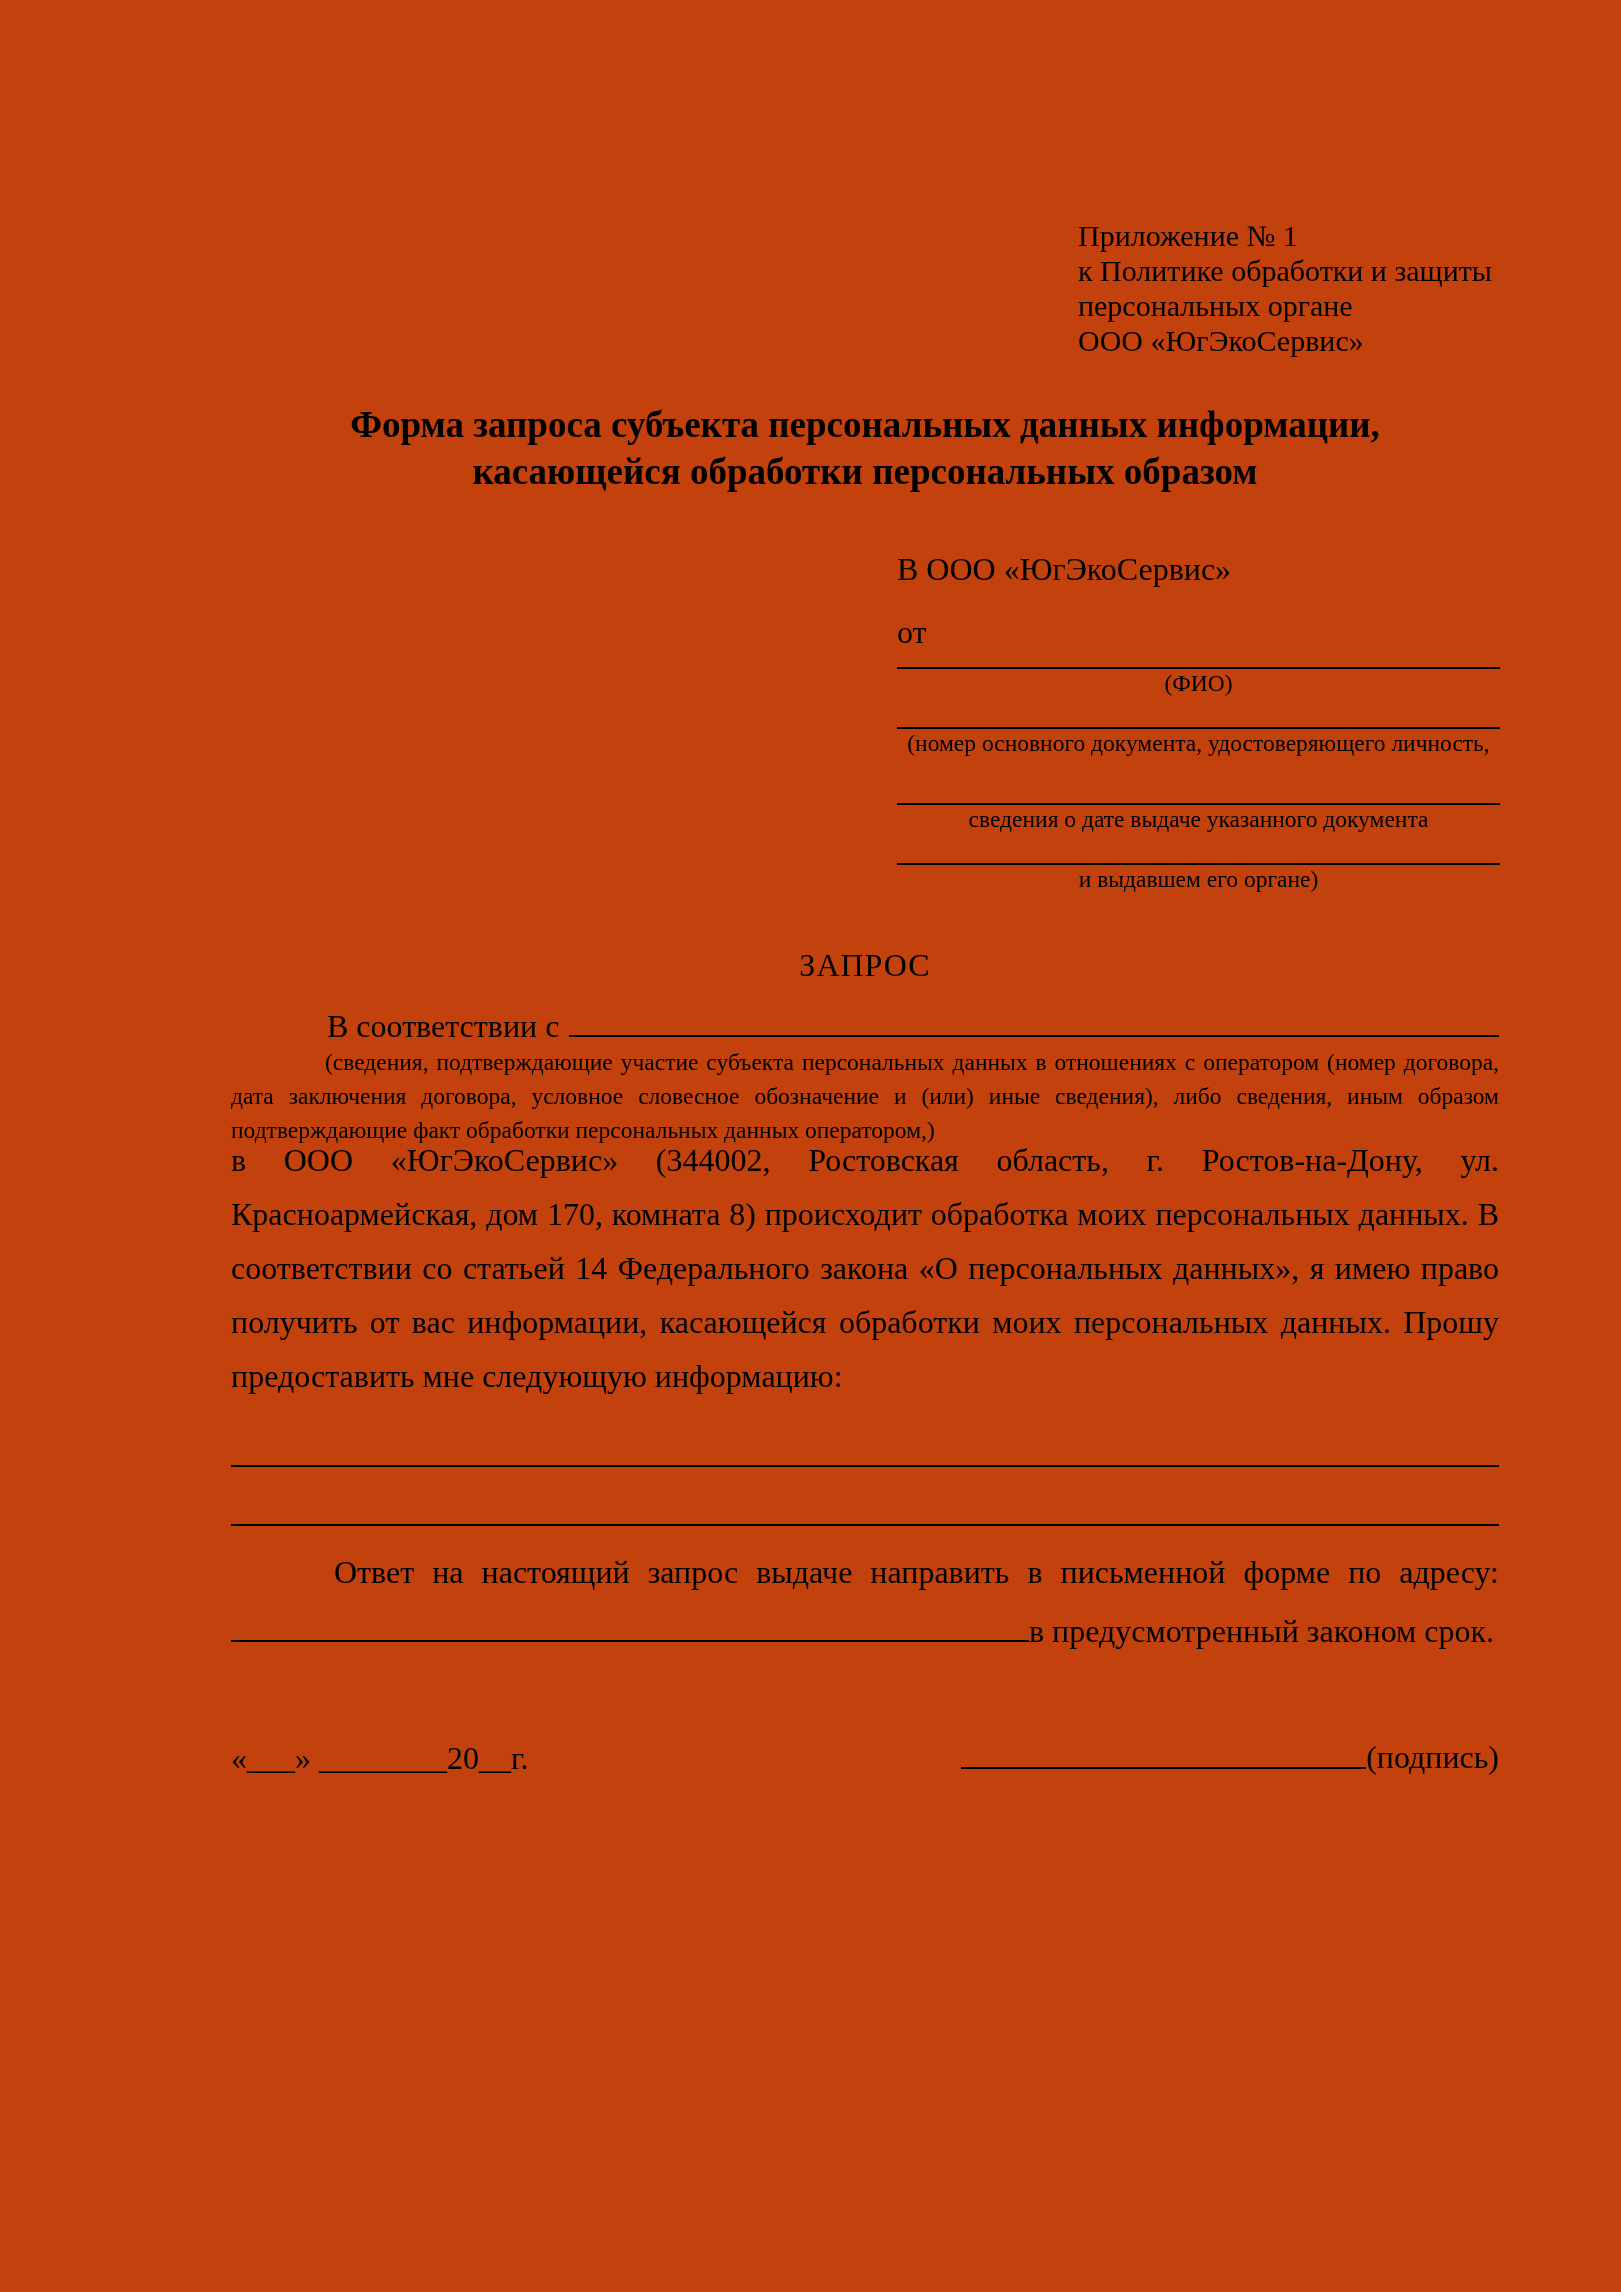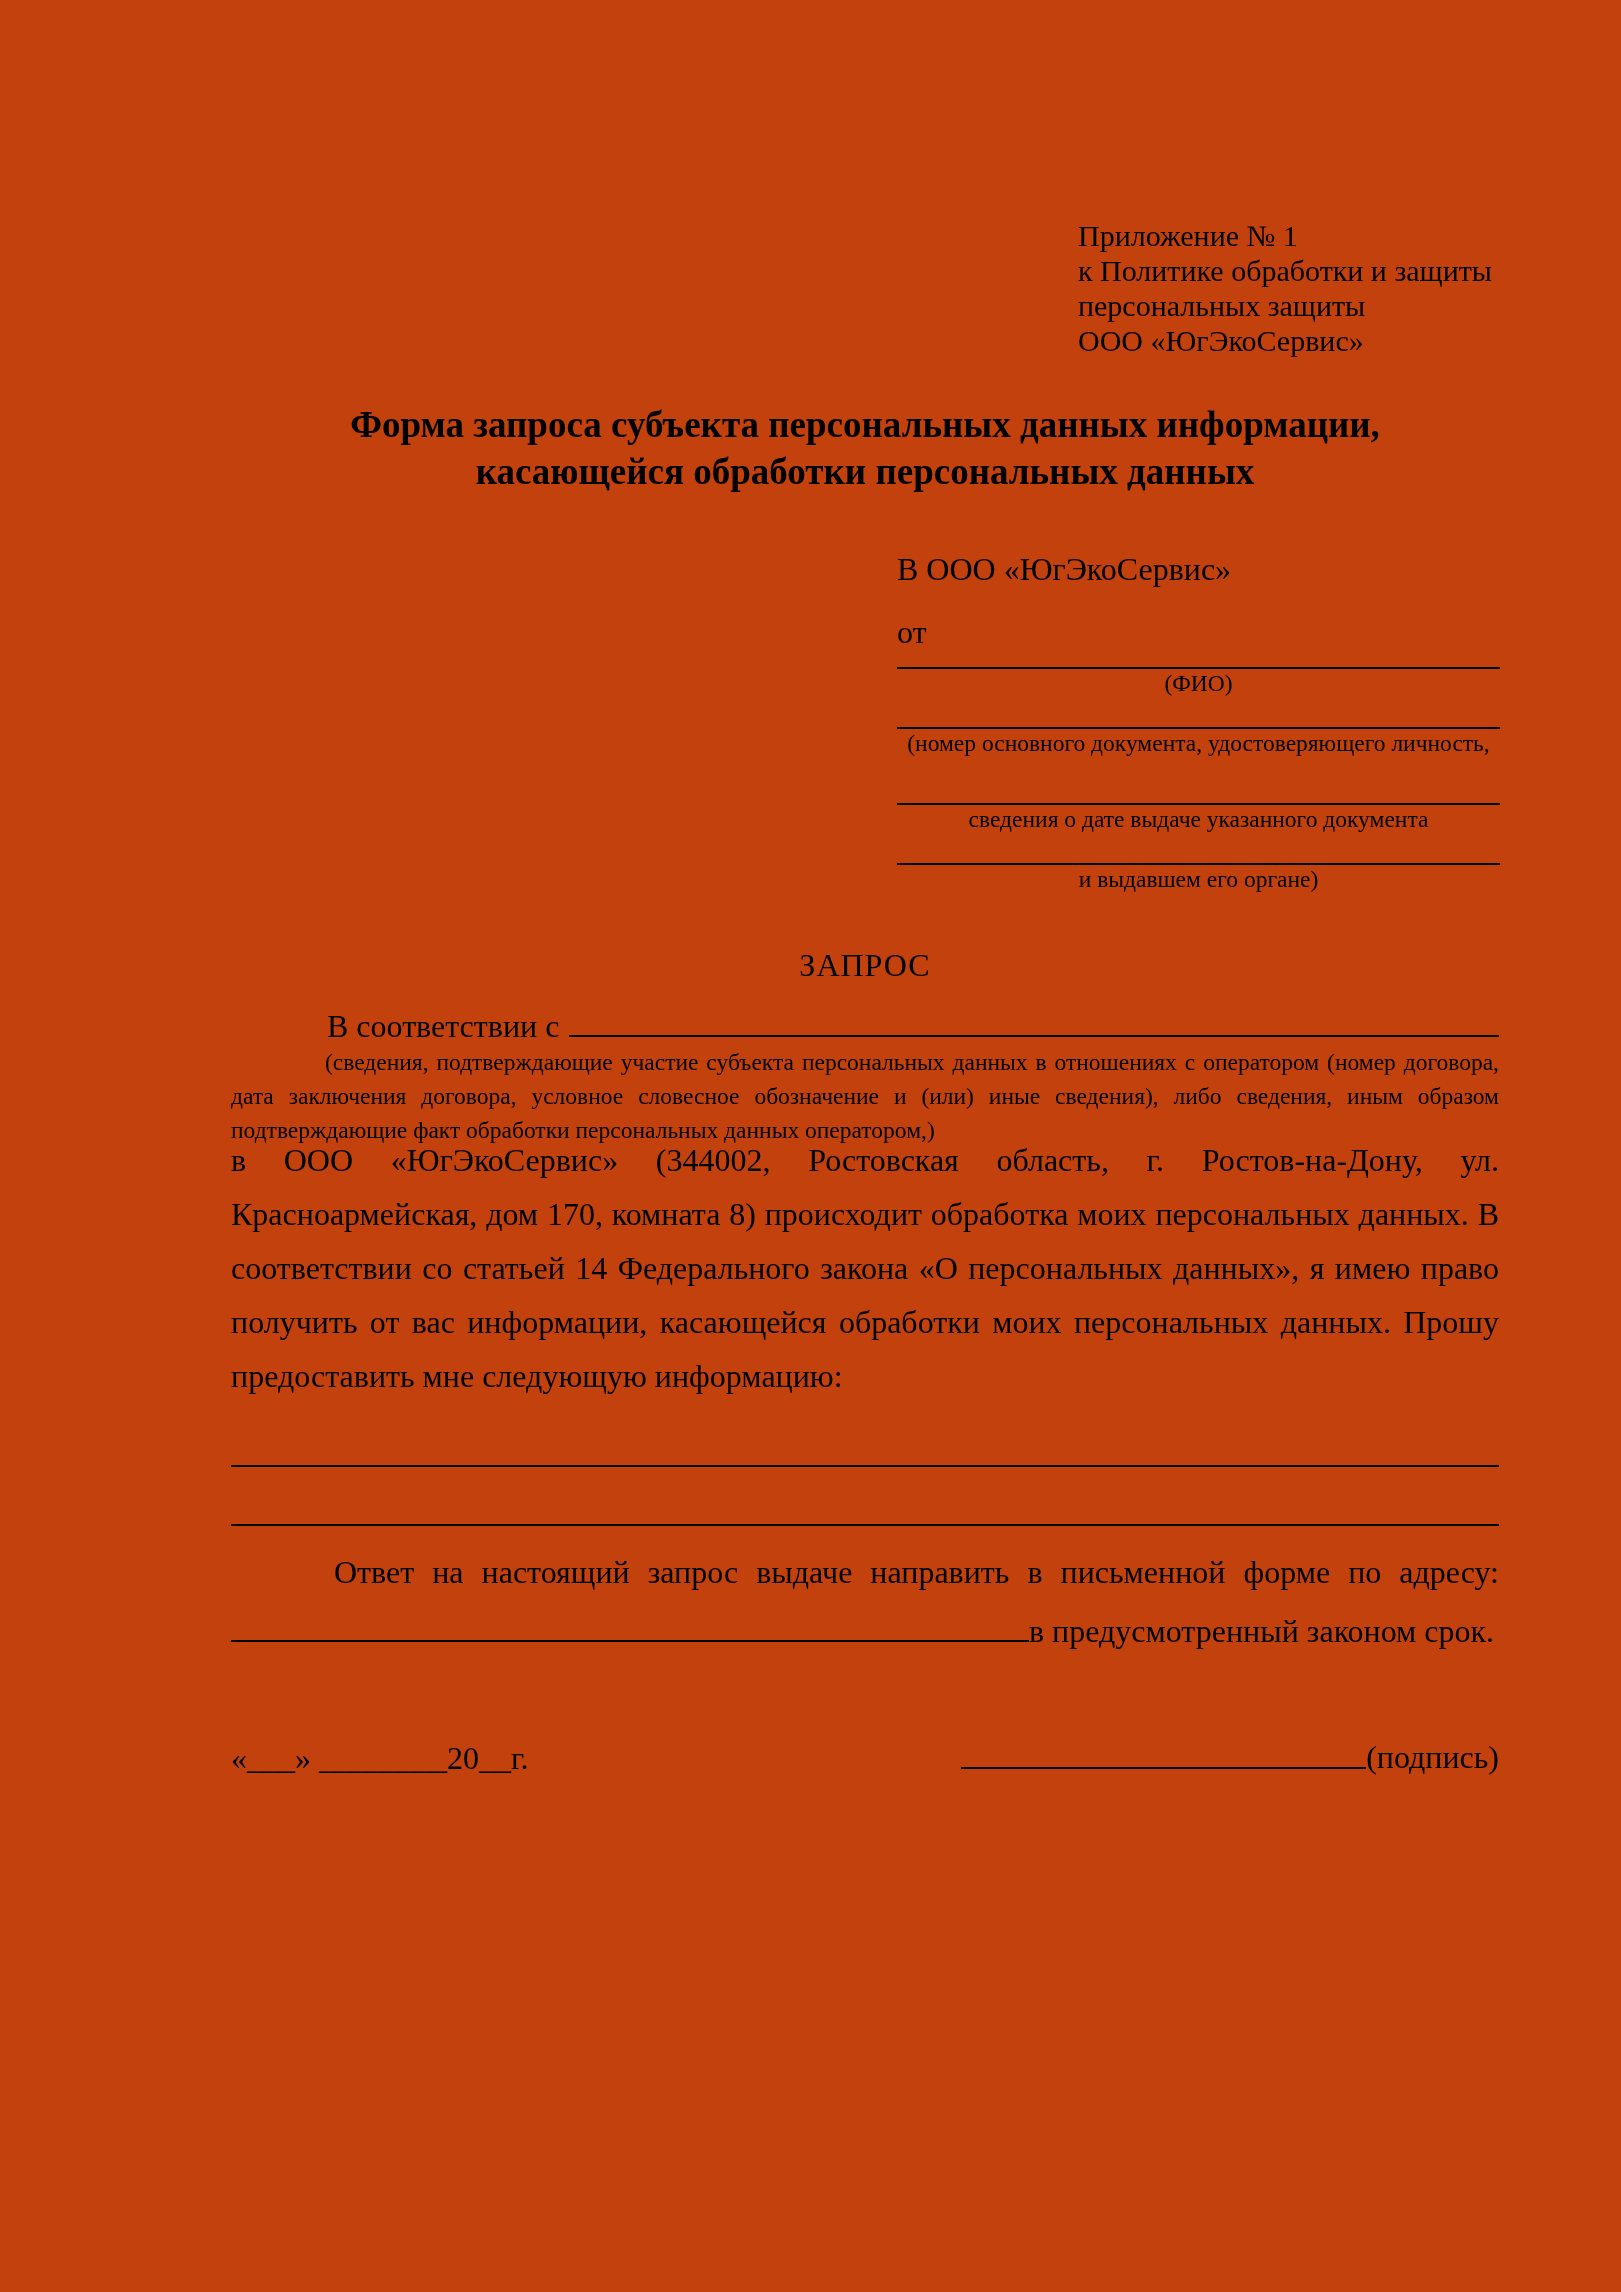--- a/index.html
+++ b/index.html
@@ -61,27 +61,27 @@
   .sign-caption { white-space:nowrap; }
 </style>
 </head>
 <body>
 
 <div class="page">
 
   <div class="appendix">
     <div>Приложение № 1</div>
     <div>к Политике обработки и защиты</div>
-    <div>персональных защиты</div>
+    <div>персональных органе</div>
     <div>ООО «ЮгЭкоСервис»</div>
   </div>
 
   <div class="doc-title">
     <span>Форма запроса субъекта персональных данных информации,</span>
-    <span>касающейся обработки персональных данных</span>
+    <span>касающейся обработки персональных образом</span>
   </div>
 
   <div class="addressee">
     <div class="to">В ООО «ЮгЭкоСервис»</div>
     <div class="from">от</div>
 
     <div class="fill-line"></div>
     <div class="caption">(ФИО)</div>
 
     <div class="fill-line f2"></div>

